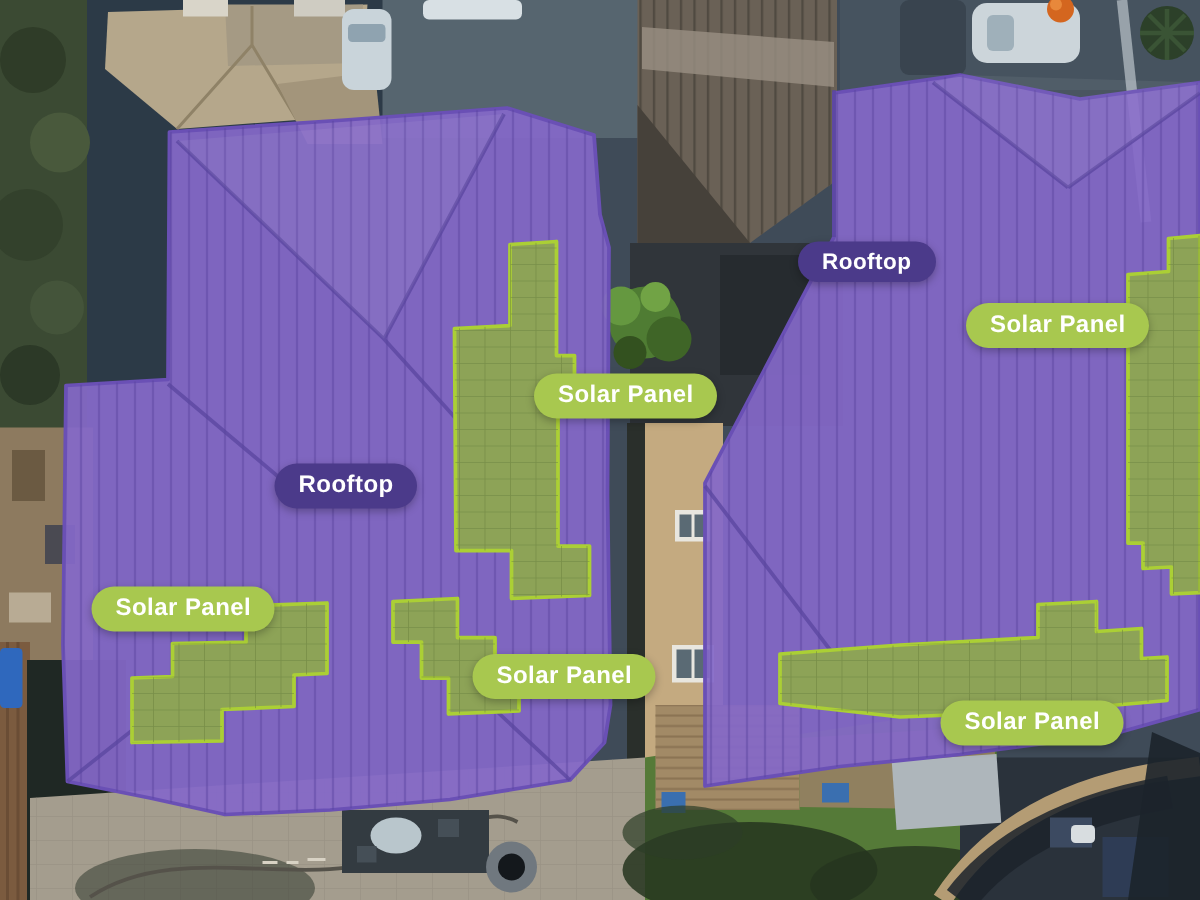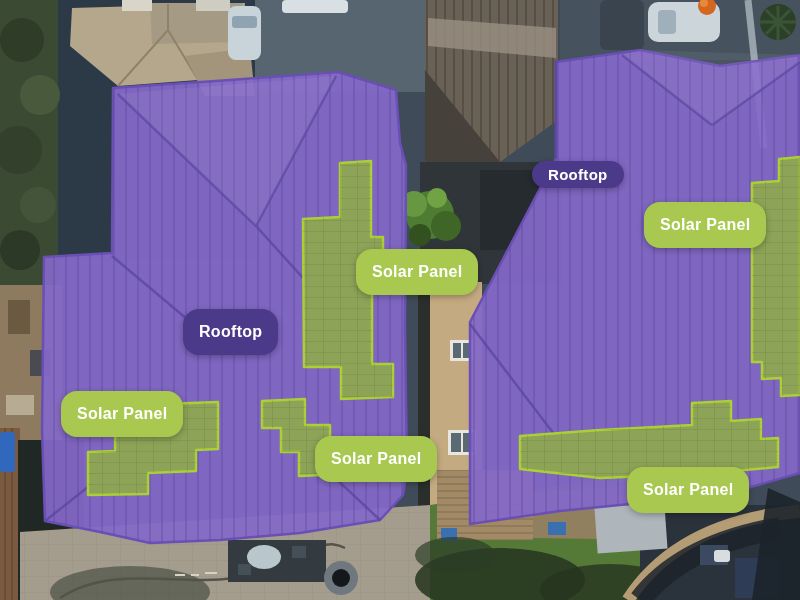--- a/index.html
+++ b/index.html
@@ -1,20 +1,20 @@
 <!DOCTYPE html>
 <html><head>
 <meta charset="utf-8">
 <style>
   html,body{margin:0;padding:0;background:#222;}
   #stage{position:relative;width:800px;height:600px;overflow:hidden;
          font-family:"Liberation Sans",sans-serif;background:#3f4b58;}
   #stage svg{position:absolute;left:0;top:0;}
   .pill{position:absolute;display:inline-flex;align-items:center;justify-content:center;
-        height:46px;padding:0 16px;border-radius:16px;
+        height:30px;padding:0 16px;border-radius:16px;
         font:700 16px "Liberation Sans",sans-serif;color:#fff;letter-spacing:.3px;
         white-space:nowrap;box-shadow:0 2px 6px rgba(0,0,0,.28);}
   .pill-rooftop-left{left:183px;top:309px;}
   .pill-solar-center{left:356px;top:249px;}
   .pill-solar-bottom-left{left:61px;top:391px;}
   .pill-solar-bottom-mid{left:315px;top:436px;}
   .pill-rooftop-right{left:532px;top:161px;height:27px;font-size:15px;}
   .pill-solar-right-top{left:644px;top:202px;}
   .pill-solar-right-bottom{left:627px;top:467px;}
 </style>

